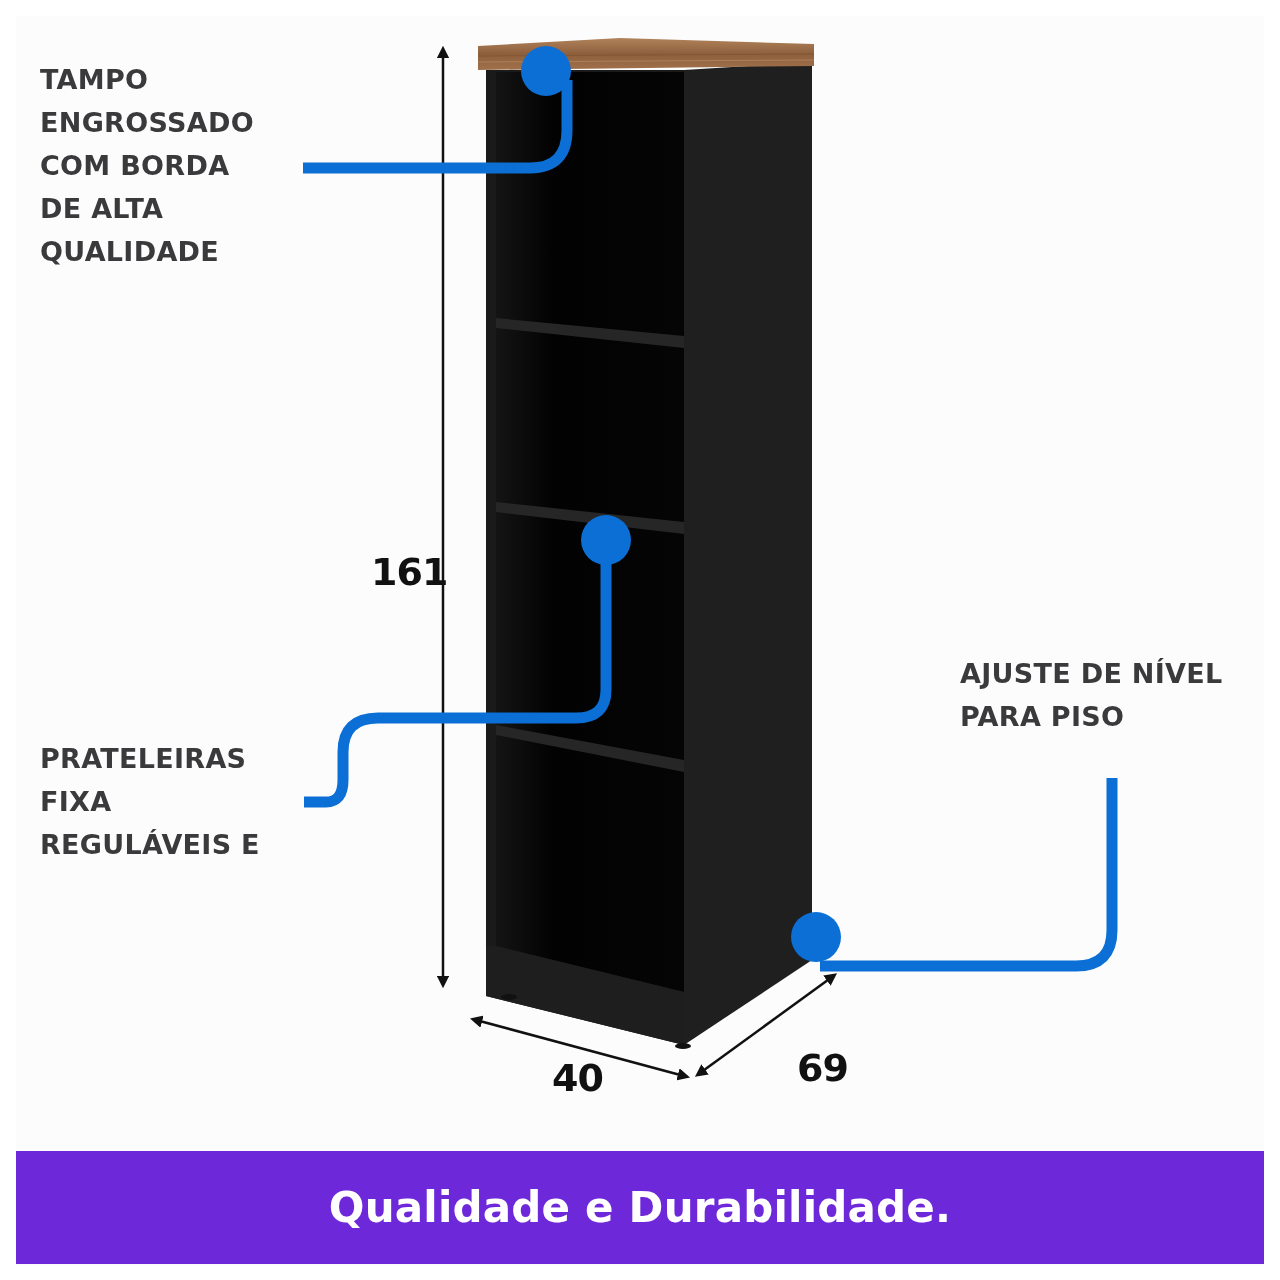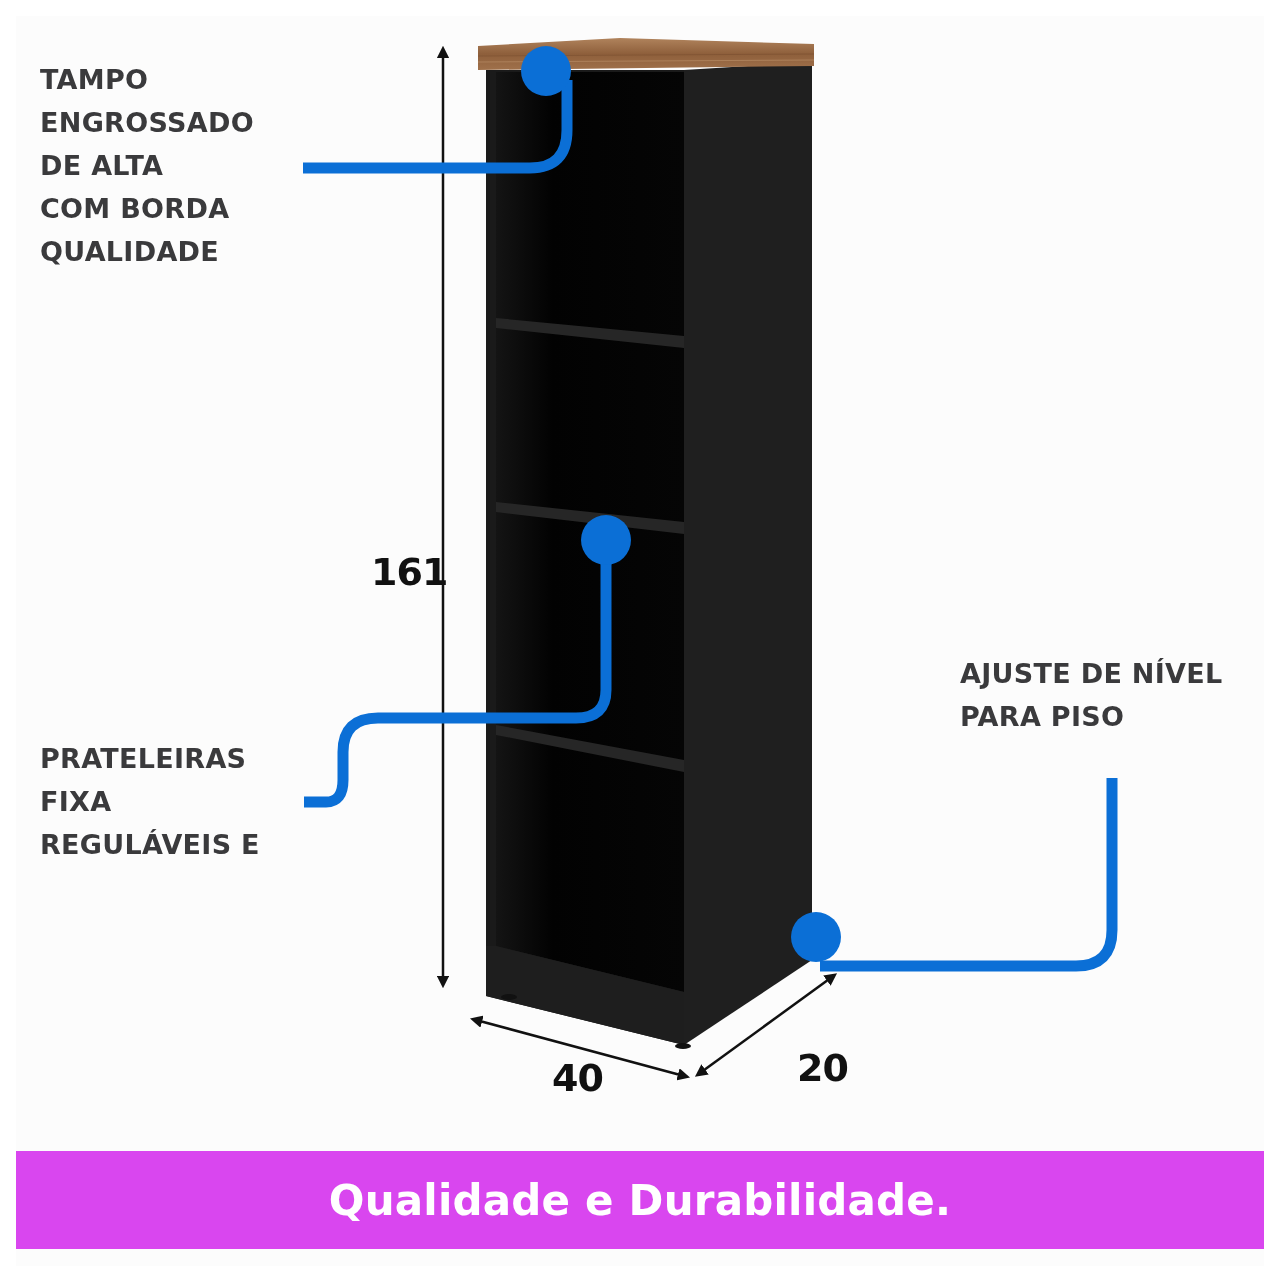--- a/index.html
+++ b/index.html
@@ -10,22 +10,22 @@
       position: absolute; font-weight: bold; color: #3a3a3c;
       font-size: 27px; line-height: 43px; letter-spacing: 0.3px; text-transform: uppercase;
       font-family: "DejaVu Sans", sans-serif;
     }
     .label span { display: block; white-space: nowrap; }
     .dim {
       position: absolute; font-weight: bold; color: #111111; font-size: 38px;
       font-family: "DejaVu Sans", sans-serif; letter-spacing: -1px; margin-left: 24px;
     }
     .banner {
-      position: absolute; left: 16px; top: 1151px; width: 1248px; height: 98px;
-      background: #d946ef; display: flex; align-items: center; justify-content: center;
+      position: absolute; left: 16px; top: 1151px; width: 1248px; height: 113px;
+      background: #6d28d9; display: flex; align-items: center; justify-content: center;
     }
     .banner-text {
       color: #ffffff; font-weight: bold; font-size: 42px; letter-spacing: 0.2px;
       font-family: "DejaVu Sans", sans-serif;
     }
   </style>
 </head>
 <body>
 
 <div class="canvas"></div>
@@ -88,35 +88,35 @@
 
   <g>
     <path d="M1112,778 L1112,930 Q1112,966 1076,966 L820,966" fill="none" stroke="#0b6fd6" stroke-width="11" stroke-linecap="butt"></path>
     <circle cx="816" cy="937" r="25" fill="#0b6fd6"></circle>
   </g>
 </svg>
 
 <div class="label" style="left:40px; top:58px; width:260px;">
   <span>TAMPO</span>
   <span>ENGROSSADO</span>
+  <span>COM BORDA</span>
   <span>DE ALTA</span>
-  <span>COM BORDA</span>
   <span>QUALIDADE</span>
 </div>
 
 <div class="label" style="left:40px; top:737px; width:262px;">
   <span>PRATELEIRAS</span>
   <span>FIXA</span>
   <span>REGULÁVEIS E</span>
 </div>
 
 <div class="label" style="left:960px; top:652px; width:302px;">
   <span>AJUSTE DE NÍVEL</span>
   <span>PARA PISO</span>
 </div>
 
 <div class="dim" style="left:347px; top:550px;">161</div>
 <div class="dim" style="left:528px; top:1056px;">40</div>
-<div class="dim" style="left:773px; top:1046px;">20</div>
+<div class="dim" style="left:773px; top:1046px;">69</div>
 
 <div class="banner">
   <div class="banner-text">Qualidade e Durabilidade.</div>
 </div>
 
 </body></html>

